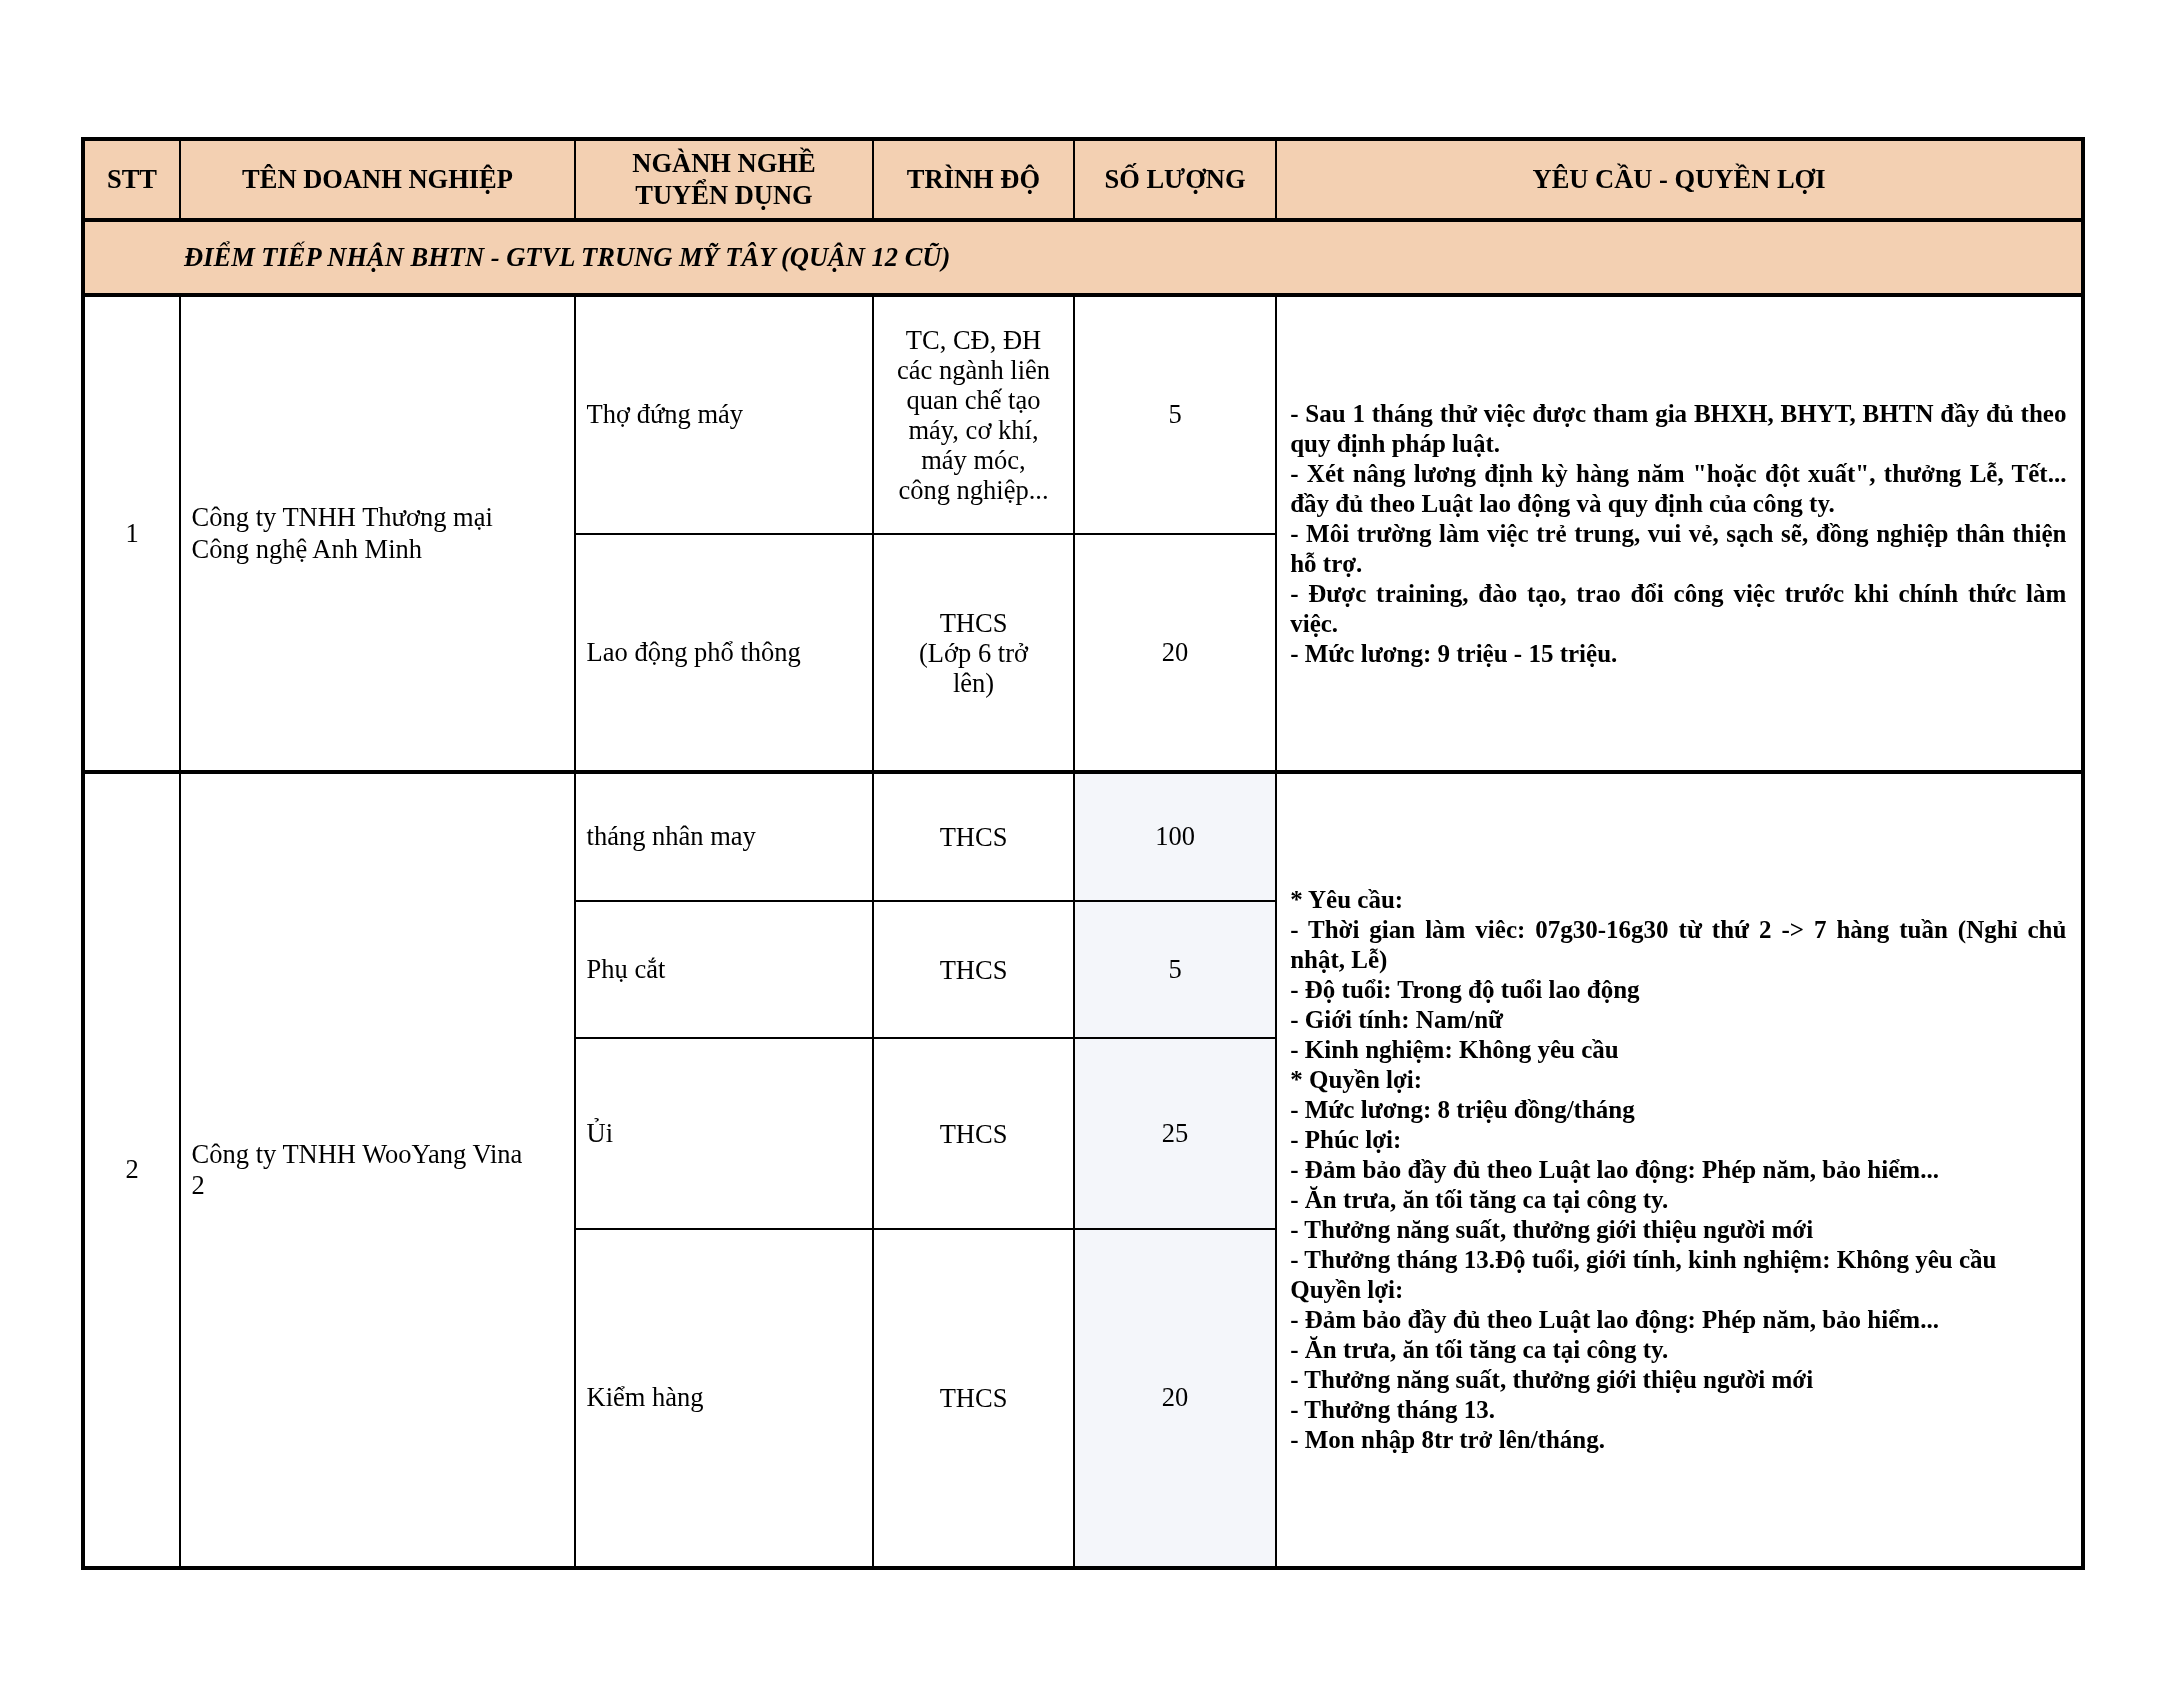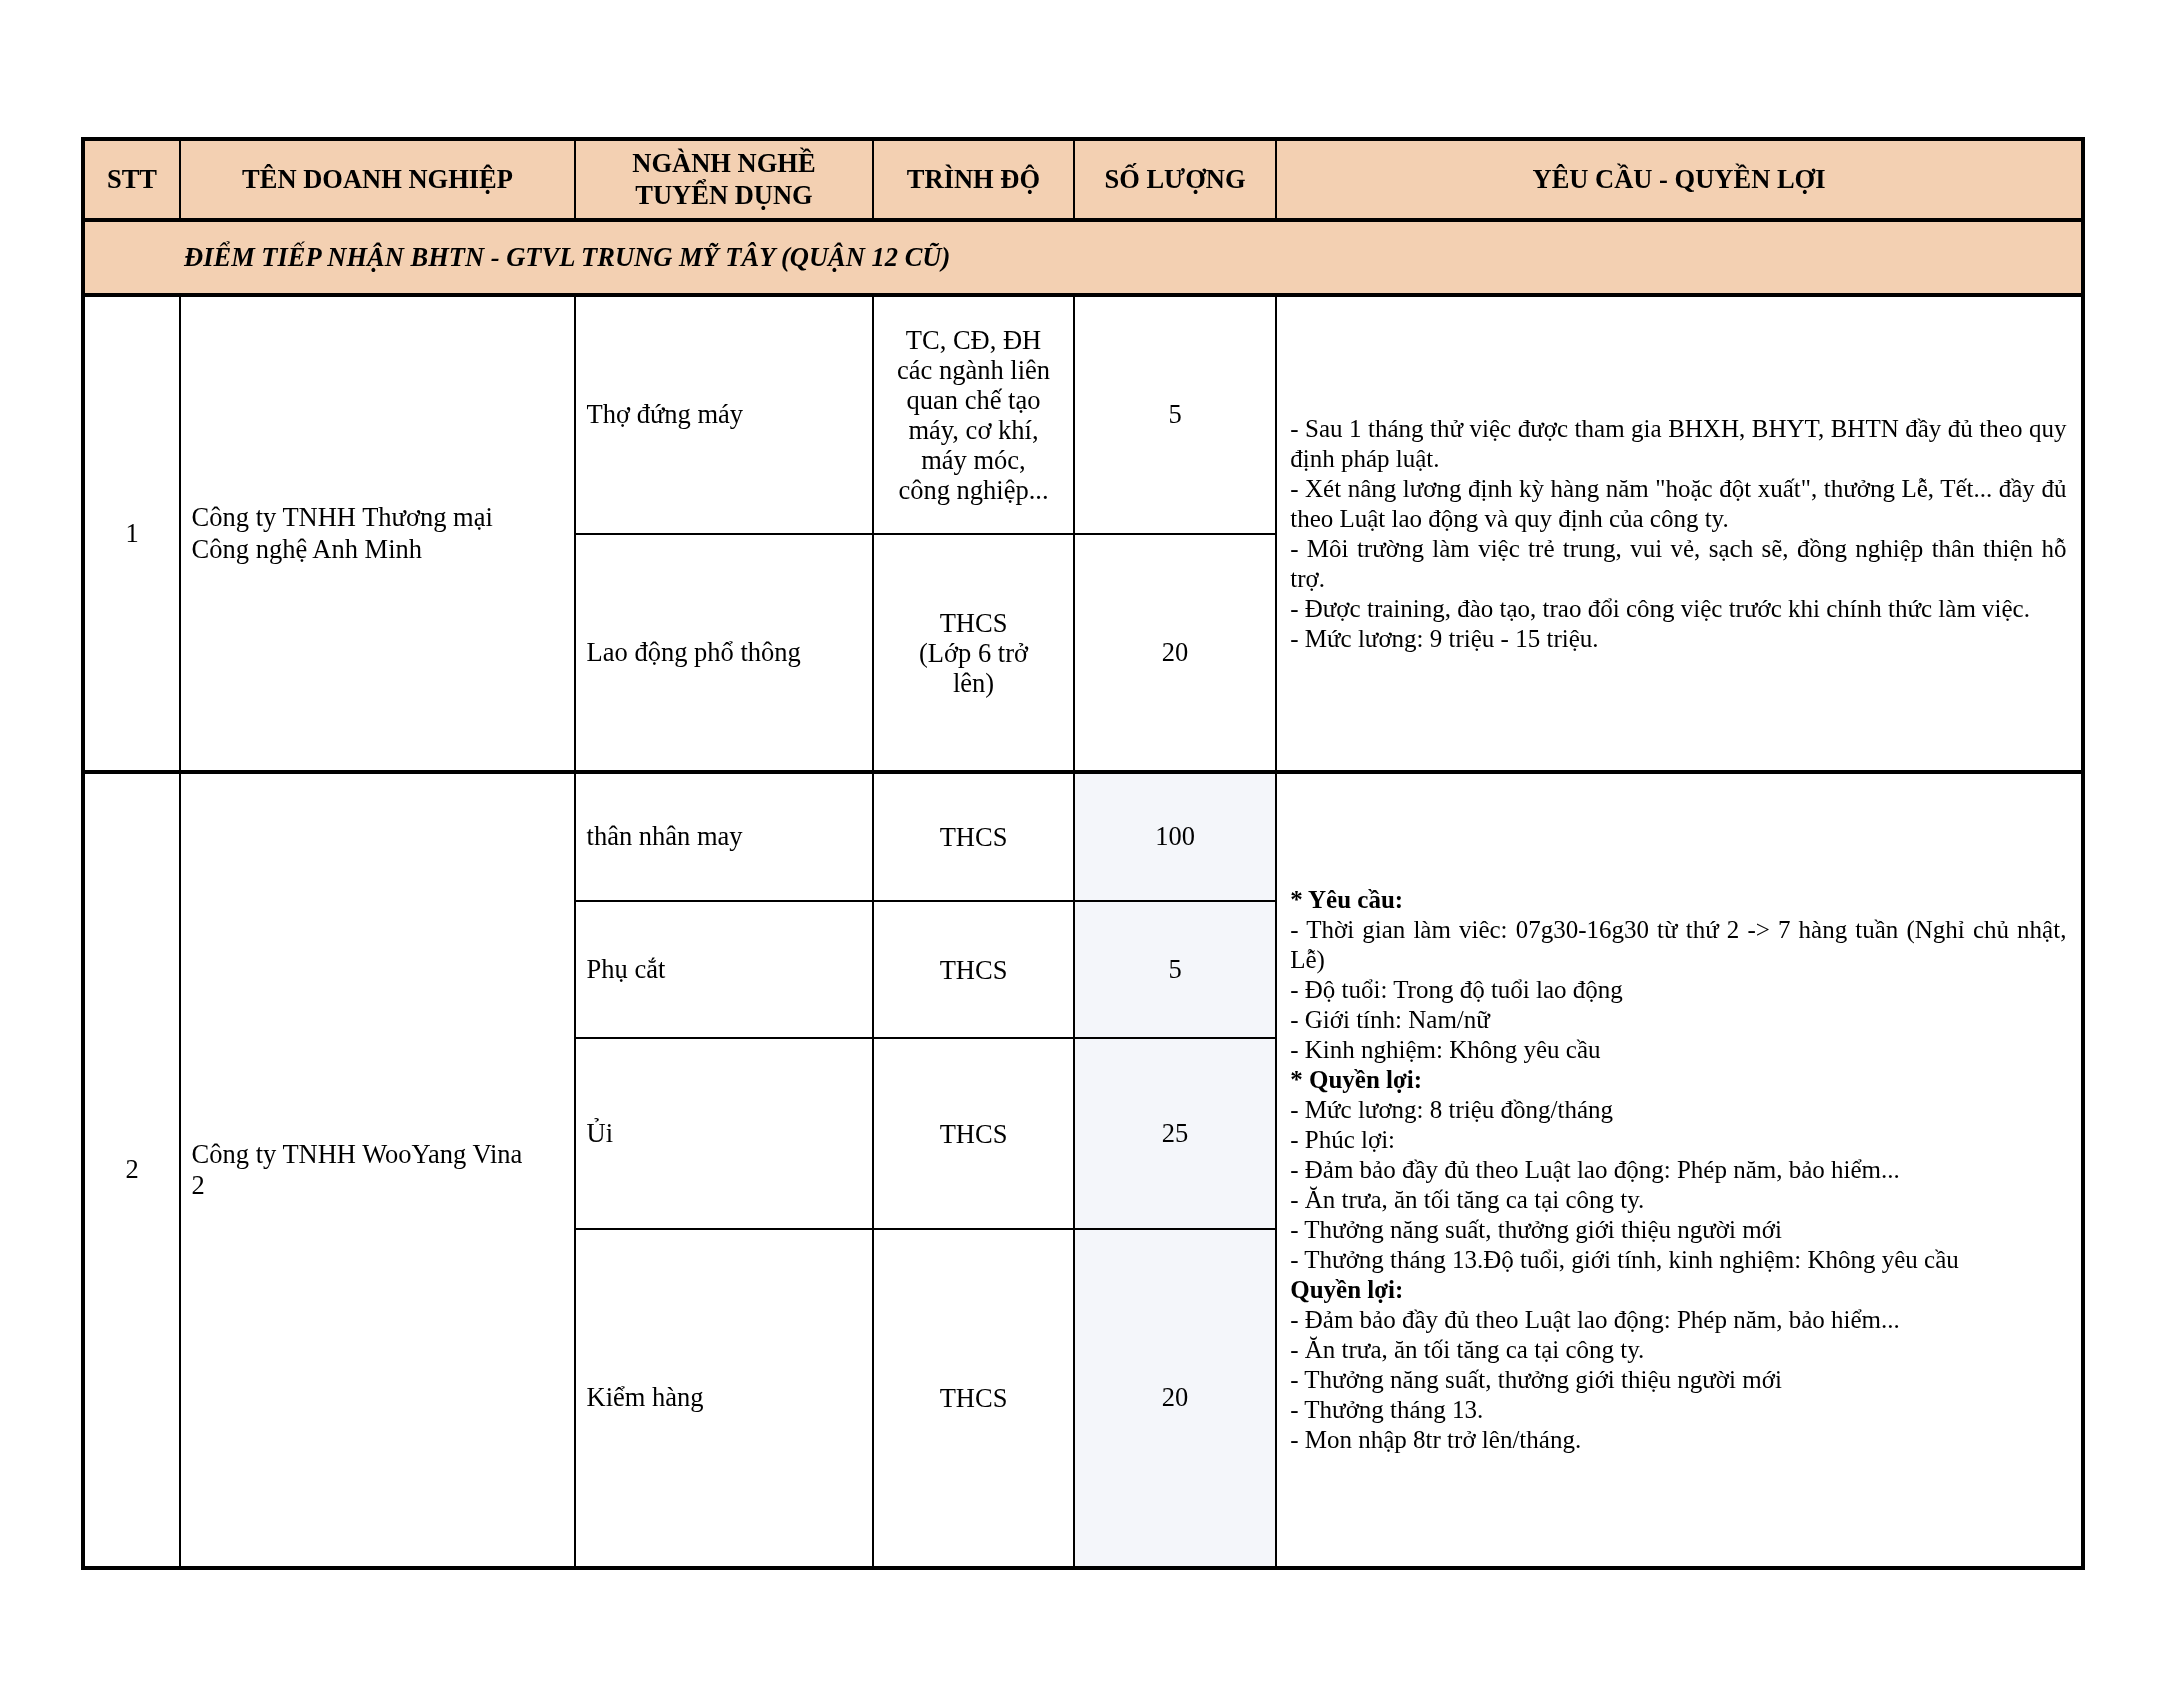--- a/index.html
+++ b/index.html
@@ -32,21 +32,21 @@
 
   .section-cell{
     font-weight:bold;text-align:left;padding-left:99px;font-size:26.5px;font-style:italic;
   }
   .center-cell{text-align:center;}
   .left-cell{text-align:left;padding-left:10.6px;padding-right:16px;}
   .pre{white-space:pre-wrap;}
   .level-cell{text-align:center;white-space:pre-wrap;line-height:30px;padding:0 20px;}
   .req-cell{padding:0 14.6px 0 13.2px;}
   .req-line{
-    font-size:25px;line-height:30px;text-align:justify;
+    font-size:25px;line-height:30px;text-align:justify;font-weight:bold;
   }
   .req-line.bold{font-weight:bold;text-align:left;}
 </style>
 </head>
 <body>
 
 <div class="page" style="--peach: #f3d0b2; --tint: #f4f6fa;">
   <table class="jobs">
     <colgroup>
       <col style="width:97px">
@@ -98,21 +98,21 @@
       <td class="level-cell hb">THCS
 (Lớp 6 trở
 lên)</td>
       <td class="center-cell hb">20</td>
     </tr>
 
     <tr style="height:129px">
       <td class="center-cell" rowspan="4">2</td>
       <td class="left-cell pre" rowspan="4">Công ty TNHH WooYang Vina
 2</td>
-      <td class="left-cell">thân nhân may</td>
+      <td class="left-cell">tháng nhân may</td>
       <td class="level-cell">THCS</td>
       <td class="center-cell tint">100</td>
       <td class="req-cell" rowspan="4">
             <div class="req-line bold">* Yêu cầu:</div>
             <div class="req-line"> - Thời gian làm viêc: 07g30-16g30 từ thứ 2 -&gt; 7 hàng tuần (Nghỉ chủ nhật, Lễ)</div>
             <div class="req-line"> - Độ tuổi: Trong độ tuổi lao động</div>
             <div class="req-line"> - Giới tính: Nam/nữ</div>
             <div class="req-line"> - Kinh nghiệm: Không yêu cầu</div>
             <div class="req-line bold">* Quyền lợi:</div>
             <div class="req-line">- Mức lương: 8 triệu đồng/tháng</div>

